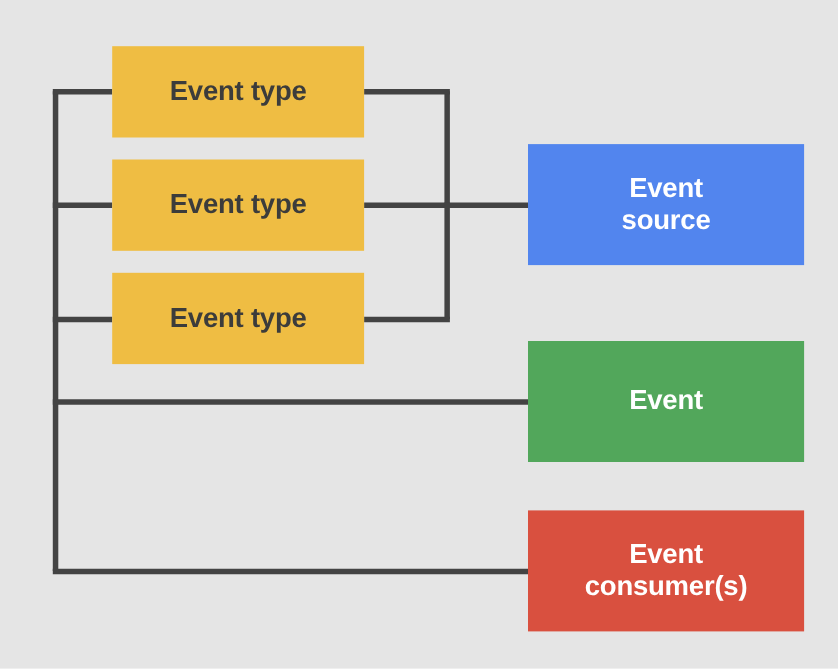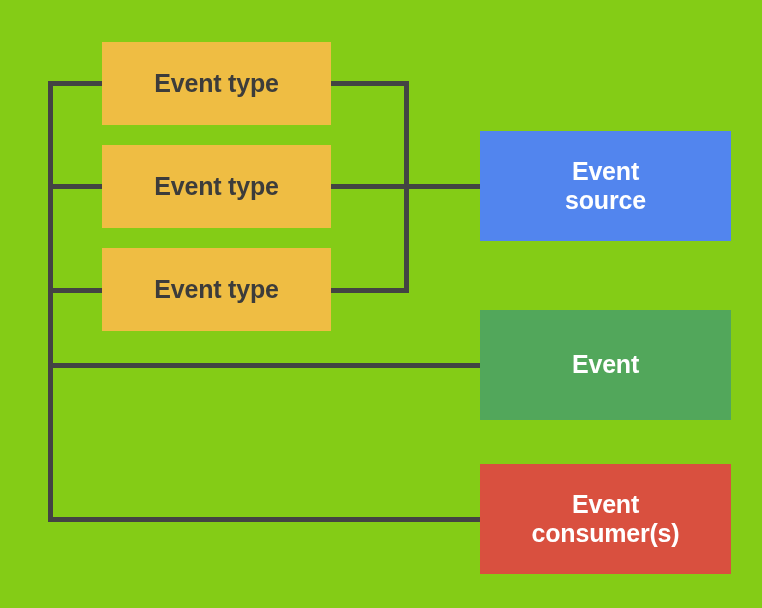--- a/index.html
+++ b/index.html
@@ -7,21 +7,21 @@
     padding: 0;
     background: #ffffff;
   }
   body {
     font-family: "Liberation Sans", sans-serif;
   }
   #canvas {
     position: relative;
     width: 762px;
     height: 608px;
-    background: #84cc16;
+    background: #e5e5e5;
     overflow: hidden;
   }
   #wires {
     position: absolute;
     left: 0;
     top: 0;
     width: 762px;
     height: 608px;
   }
   .node {

